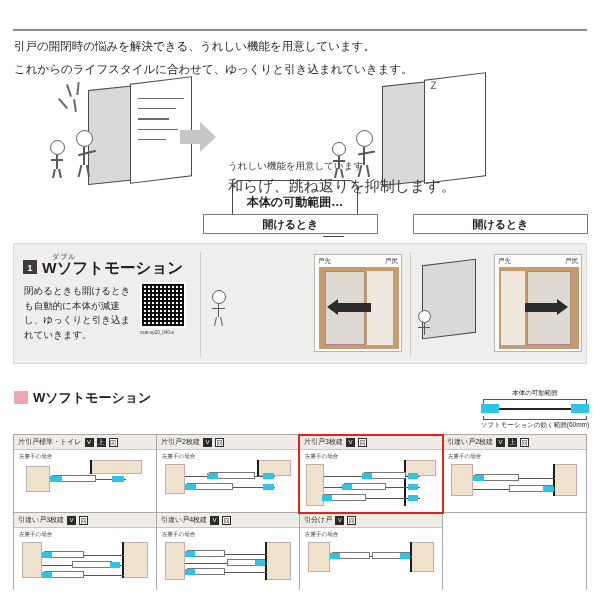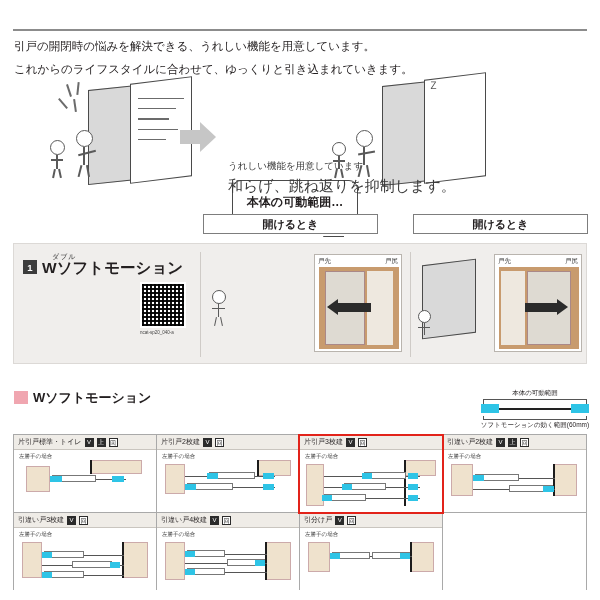--- a/index.html
+++ b/index.html
@@ -244,20 +244,21 @@
 
   <div class="btn-row">
     <div class="lbtn a">開けるとき</div>
     <div class="lbtn b">開けるとき</div>
   </div>
 
   <div class="feature">
     <div class="f-num">1</div>
     <div class="f-ruby">ダブル</div>
     <div class="f-title" style="left:28px;">Wソフトモーション</div>
+    <div class="f-desc">閉めるときも開けるときも自動的に本体が減速し、ゆっくりと引き込まれていきます。</div>
 
     <div class="qr">
         <div class="qr-grid"></div>
       </div>
     <div class="qr-cap">ncat-sp20_040-a</div>
 
     <div class="f-sep" style="left:186px;"></div>
     <div class="f-sep" style="left:396px;"></div>
 
     <div class="person" style="left:198px; top:46px;">

